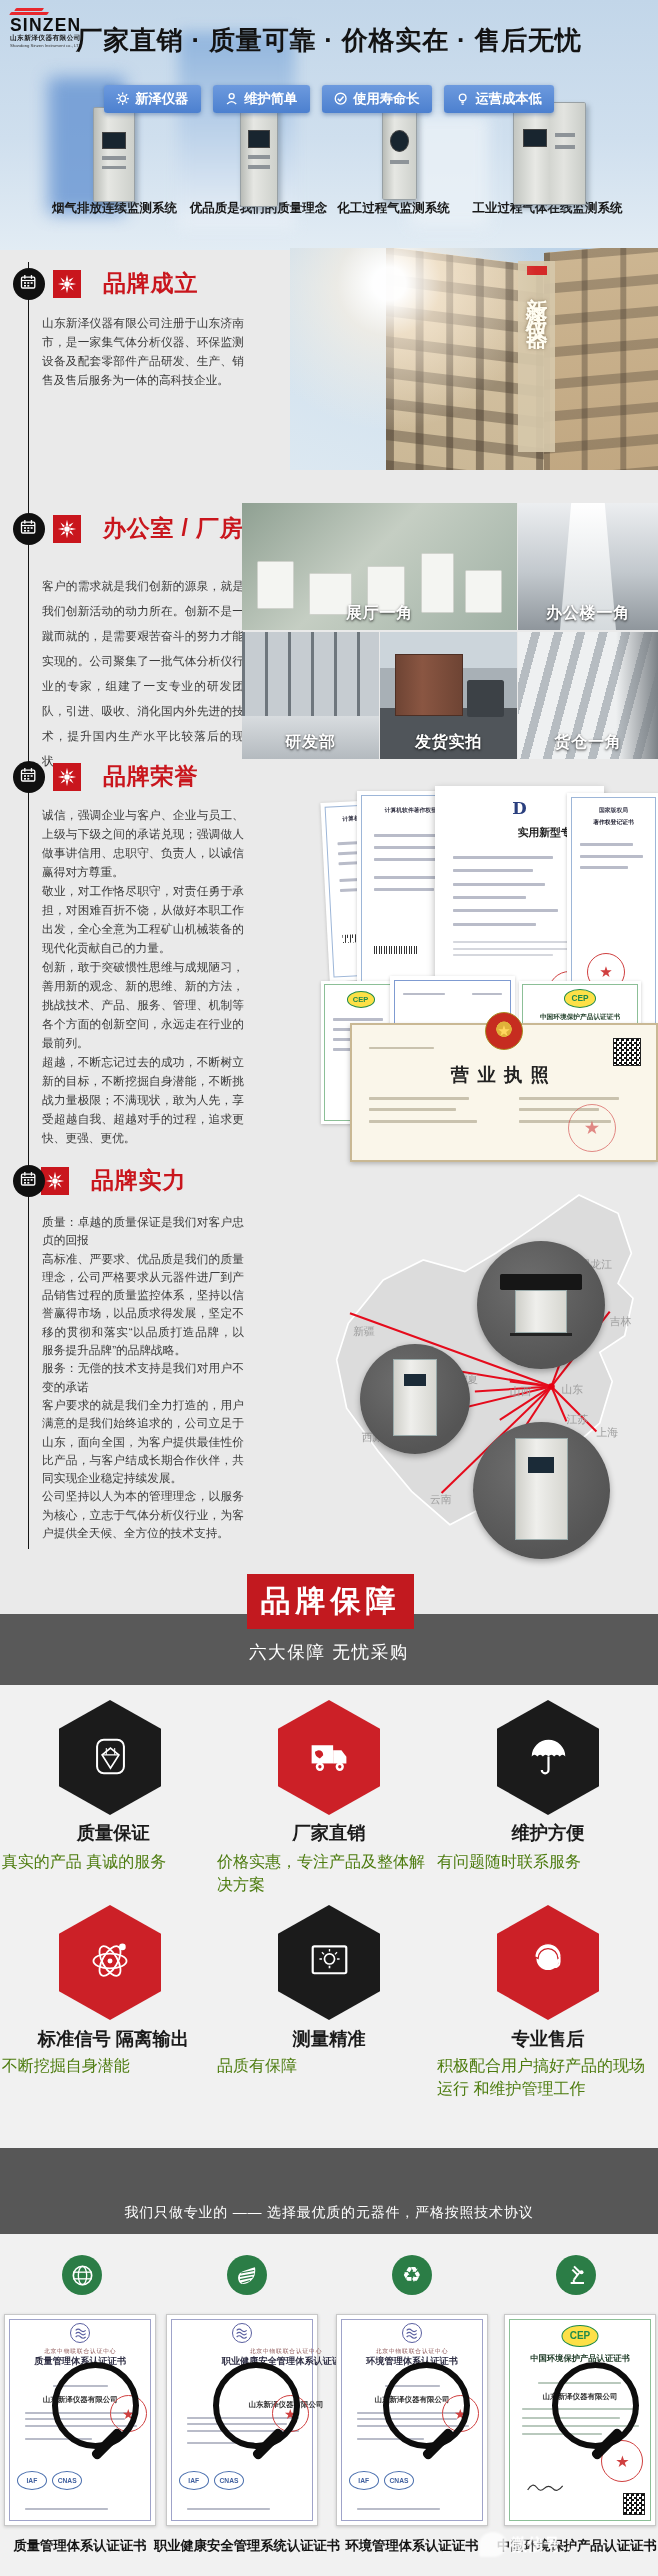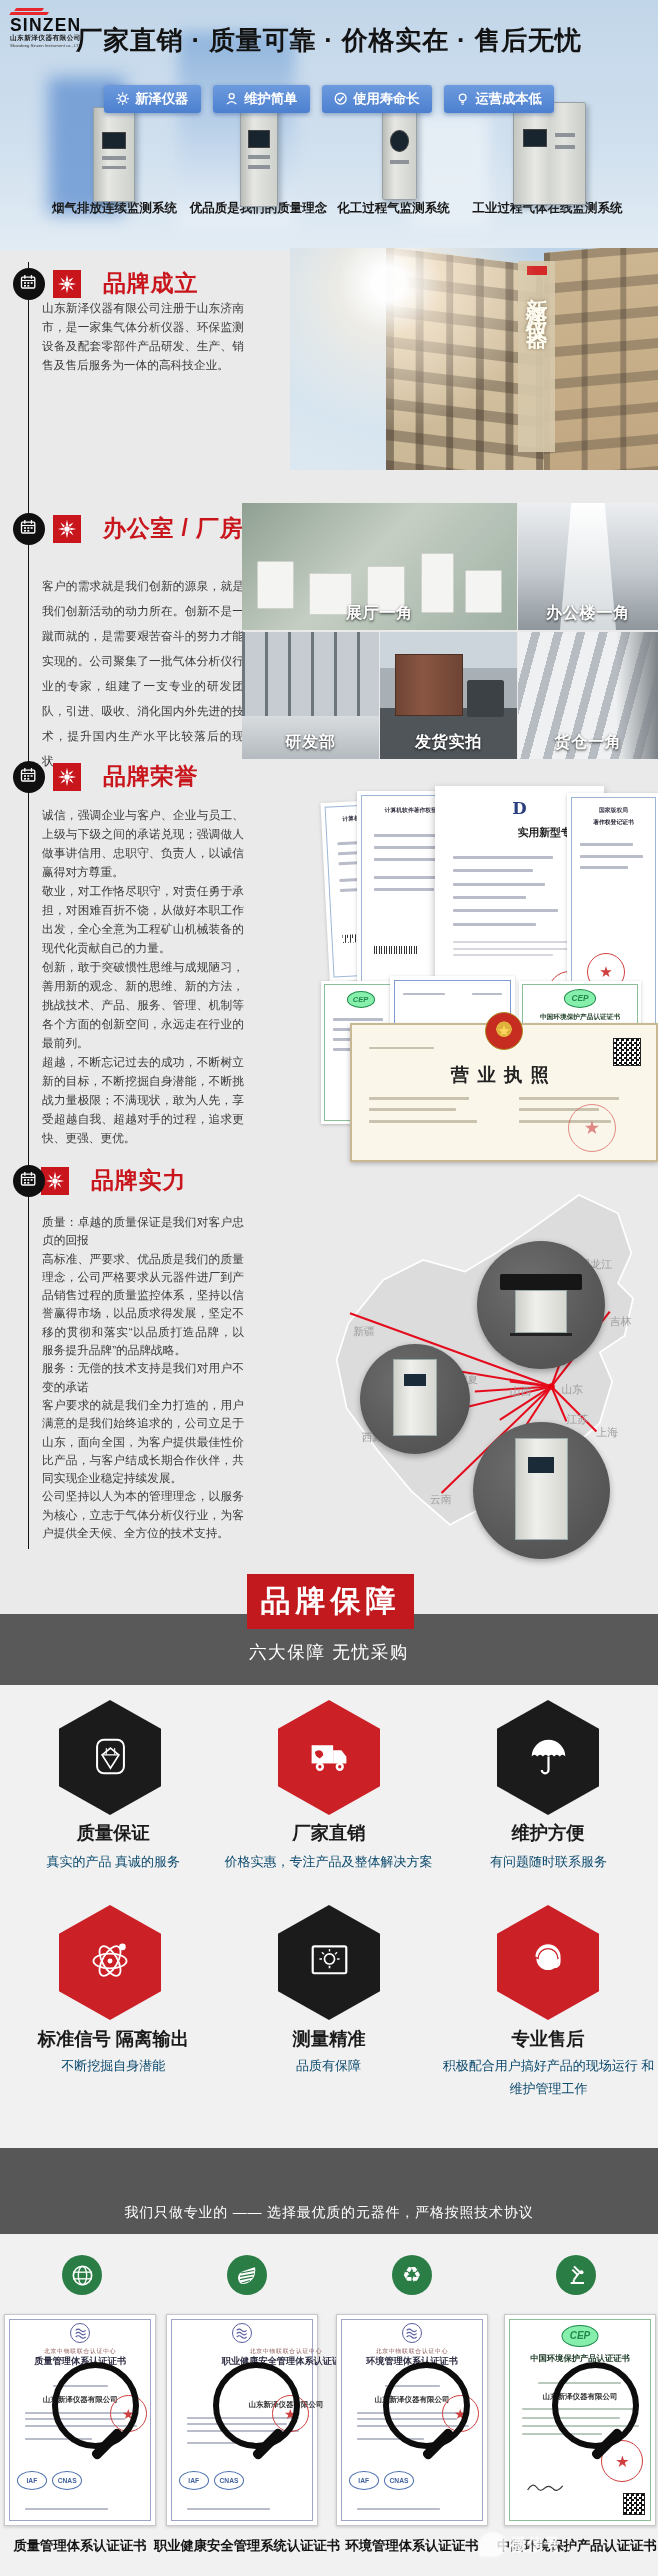--- a/index.html
+++ b/index.html
@@ -75,21 +75,21 @@
   .hcert{position:absolute;background:#fff;box-shadow:0 0.8px 3.3px rgba(0,0,0,.22);}
   .hcert .bframe{position:absolute;inset:4.2px;border:1.7px solid #9db6d8;}
   .hcert .gframe{position:absolute;inset:3.3px;border:1.7px solid #8cbf97;}
   .tiny{font-size:5.8px;color:#555;}
   .bar{position:absolute;height:2.5px;background:#b9bcc9;border-radius:0.8px;}
   .sealr{position:absolute;border-radius:50%;border:1.7px solid #d04040;color:#d04040;
         display:flex;align-items:center;justify-content:center;}
   .barcode{position:absolute;height:8.3px;background:repeating-linear-gradient(90deg,#333 0 0.8px,transparent 0.8px 2.5px);}
   .qr{position:absolute;background:repeating-conic-gradient(#111 0 25%,#fff 0 50%) 0 0/5px 5px;border:0.8px solid #222;}
   .cepov{border:1.7px solid #1f8a4c;color:#1f8a4c;border-radius:50%;display:flex;align-items:center;justify-content:center;
-        font-weight:bold;font-style:italic;background:#86efac;}
+        font-weight:bold;background:#fde047;}
 
   
   .license{position:absolute;left:350px;top:1023px;width:308px;height:139px;background:#faf6ea;
         border:2.5px double #c9b894;box-shadow:0 1.7px 5px rgba(0,0,0,.25);}
   .emblem{position:absolute;width:38px;height:38px;border-radius:50%;
         background:radial-gradient(circle at 50% 45%,#e0b13a 0 28%,#c62c20 30% 100%);
         border:1.7px solid #a8851f;display:flex;align-items:center;justify-content:center;color:#ffd75e;font-size:15px;}
   .lic-title{position:absolute;top:37px;width:100%;text-align:center;font-family:"DejaVu Serif",serif;
         font-size:18.3px;font-weight:bold;color:#222;letter-spacing:8.3px;}
 
@@ -108,21 +108,21 @@
   .banner-green{position:absolute;left:258px;top:2135px;width:143px;height:60px;background:#15834a;z-index:2;
         display:flex;align-items:center;justify-content:center;color:#fff;
         font-family:"DejaVu Serif",serif;font-size:28px;font-weight:bold;letter-spacing:3.3px;}
 
   
   .gbg{position:absolute;left:0;top:1685px;width:658px;height:463px;background:#f1f1f1;}
   .hex{position:absolute;width:102px;height:115px;display:flex;align-items:center;justify-content:center;
         clip-path:polygon(50% 0,100% 25%,100% 75%,50% 100%,0 75%,0 25%);}
   .hex.black{background:#1b1b1b;} .hex.red{background:#cc2027;}
   .g-title{position:absolute;width:220px;text-align:center;font-size:18.3px;font-weight:bold;color:#1a1a1a;white-space:nowrap;}
-  .g-desc{position:absolute;width:223px;text-align:center;font-size:13px;color:#0c4a6e;line-height:23px;}
+  .g-desc{position:absolute;width:223px;font-size:16px;color:#4d7c0f;line-height:23px;}
 
   
   .cbg{position:absolute;left:0;top:2234px;width:658px;height:342px;background:#f1f1f1;}
   .gcircle{position:absolute;width:40px;height:40px;border-radius:50%;background:#2b7d46;
         display:flex;align-items:center;justify-content:center;color:#fff;font-size:21.7px;}
   .mcert{position:absolute;width:152px;height:212px;background:#fff;border:0.8px solid #c8c8c8;
         box-shadow:0 0.8px 3.3px rgba(0,0,0,.18);}
   .mcert .inner{position:absolute;inset:4.2px;border:1.7px solid #9fa3c9;}
   .mcert .inner.green{border-color:#8cbf97;}
   .clogo{position:absolute;top:8.3px;left:50%;transform:translateX(-50%);width:20px;height:20px;border-radius:50%;
@@ -268,21 +268,21 @@
             <polygon points="23,12 16,10.4 16,13.6"></polygon>
             <polygon points="4.2,4.2 9.5,8.3 7.3,10"></polygon>
             <polygon points="19.8,19.8 14.5,15.7 16.7,14"></polygon>
             <polygon points="4.2,19.8 8.3,14.5 10,16.7"></polygon>
             <polygon points="19.8,4.2 15.7,9.5 14,7.3"></polygon>
           </g>
         </svg>
       </span>
     <span class="t">品牌成立</span>
   </div>
-  <div class="para" style="top:298px;">山东新泽仪器有限公司注册于山东济南市，是一家集气体分析仪器、环保监测设备及配套零部件产品研发、生产、销售及售后服务为一体的高科技企业。</div>
+  <div class="para" style="top:313px;">山东新泽仪器有限公司注册于山东济南市，是一家集气体分析仪器、环保监测设备及配套零部件产品研发、生产、销售及售后服务为一体的高科技企业。</div>
 
   <div class="building">
     <div class="bface1"></div>
     <div class="bface2"></div>
     <div class="bsign">
       <div class="slogo"></div>
       <div class="stext">新泽仪器</div>
     </div>
     <div class="flare"></div>
   </div>

